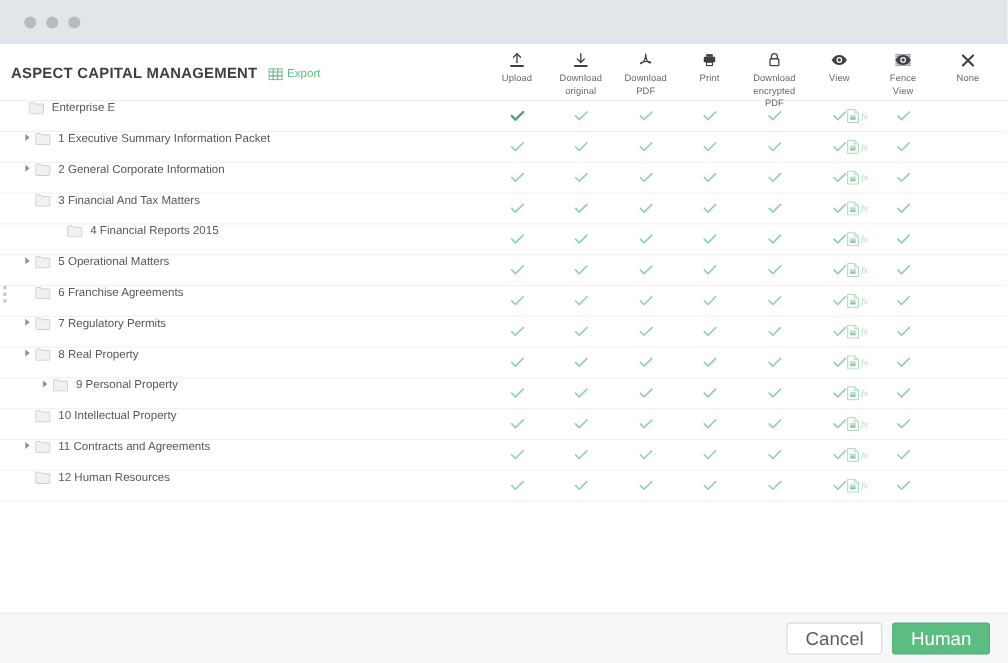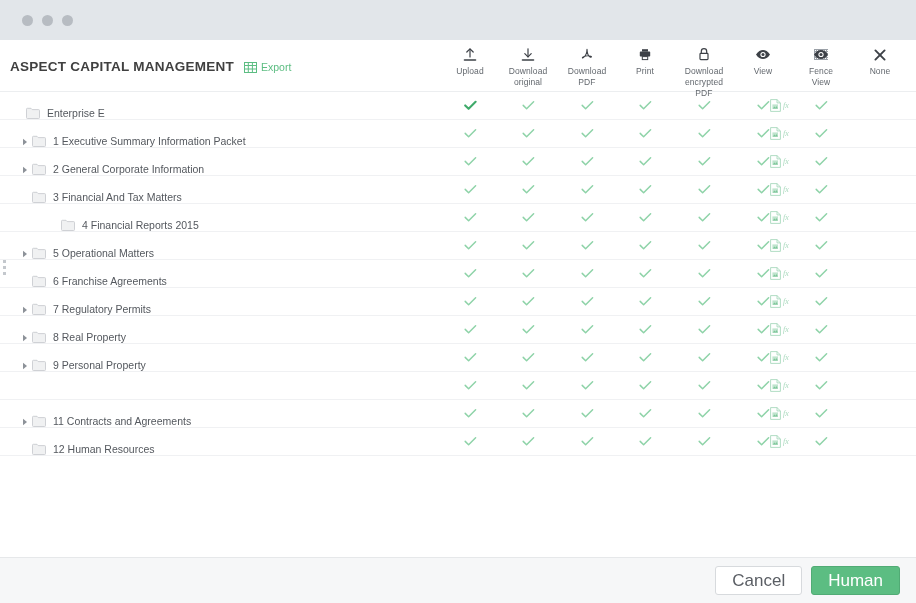--- a/index.html
+++ b/index.html
@@ -150,21 +150,21 @@
   .row {
     height: 28px;
     border-bottom: 1px solid #f0f1f3;
     display: flex;
     align-items: center;
     position: relative;
     box-sizing: border-box;
   }
   .row-name {
     display: flex;
-    align-items: flex-end;
+    align-items: flex-start;
     height: 100%;
   }
   .caret {
     width: 10px;
     height: 10px;
     display: flex;
     align-items: center;
     justify-content: center;
     margin-right: 2px;
     cursor: pointer;
@@ -895,77 +895,88 @@
               <svg class="mini-doc" viewBox="0 0 11 13">
                 <path d="M0.6 0.6 H7 L10.4 3.9 V12.4 H0.6 Z" fill="#ffffff" stroke="#a9d9bd" stroke-width="0.9"></path>
                 <path d="M7 0.6 V3.9 H10.4" fill="none" stroke="#a9d9bd" stroke-width="0.9"></path>
                 <rect x="2.4" y="5.4" width="5.6" height="4.6" fill="#bfe4cd"></rect>
                 <path d="M2.8 9.6 L4.4 7.4 L5.6 8.8 L6.8 7 L7.7 9.6 Z" fill="#7ec59a"></path>
               </svg>
               <span class="fx-ico">fx</span>
             </div>
           </div>
           <div class="row">
+            <div class="row-name" style="padding-left: 36px;">
+              <span class="caret">
+                <svg width="6" height="8" viewBox="0 0 6 8">
+                  <path d="M1 0.8 L5 4 L1 7.2 Z" fill="#8d9299"></path>
+                </svg>
+              </span>
+              <svg class="folder-ico" viewBox="0 0 14 12">
+                <path d="M0.5 2.2 a0.9 0.9 0 0 1 0.9-0.9 H5 l1.2 1.3 H12.6 a0.9 0.9 0 0 1 0.9 0.9 V10.6 a0.9 0.9 0 0 1 -0.9 0.9 H1.4 a0.9 0.9 0 0 1 -0.9 -0.9 Z" fill="#f0f1f2" stroke="#c9ccd0" stroke-width="0.9"></path>
+              </svg>
+              <span class="row-label">9 Personal Property</span>
+            </div>
+            <div class="check chk-light" style="left: 470px;">
+              <svg width="13" height="11" viewBox="0 0 13 11">
+                <path d="M1.2 5.4 L4.6 8.8 L11.6 1.8" fill="none" stroke="#8ed3a8" stroke-width="1.5" stroke-linecap="round" stroke-linejoin="round"></path>
+              </svg>
+            </div>
+            <div class="check chk-light" style="left: 528px;">
+              <svg width="13" height="11" viewBox="0 0 13 11">
+                <path d="M1.2 5.4 L4.6 8.8 L11.6 1.8" fill="none" stroke="#8ed3a8" stroke-width="1.5" stroke-linecap="round" stroke-linejoin="round"></path>
+              </svg>
+            </div>
+            <div class="check chk-light" style="left: 587px;">
+              <svg width="13" height="11" viewBox="0 0 13 11">
+                <path d="M1.2 5.4 L4.6 8.8 L11.6 1.8" fill="none" stroke="#8ed3a8" stroke-width="1.5" stroke-linecap="round" stroke-linejoin="round"></path>
+              </svg>
+            </div>
+            <div class="check chk-light" style="left: 645px;">
+              <svg width="13" height="11" viewBox="0 0 13 11">
+                <path d="M1.2 5.4 L4.6 8.8 L11.6 1.8" fill="none" stroke="#8ed3a8" stroke-width="1.5" stroke-linecap="round" stroke-linejoin="round"></path>
+              </svg>
+            </div>
+            <div class="check chk-light" style="left: 704px;">
+              <svg width="13" height="11" viewBox="0 0 13 11">
+                <path d="M1.2 5.4 L4.6 8.8 L11.6 1.8" fill="none" stroke="#8ed3a8" stroke-width="1.5" stroke-linecap="round" stroke-linejoin="round"></path>
+              </svg>
+            </div>
+            <div class="check chk-light" style="left: 763px;">
+              <svg width="13" height="11" viewBox="0 0 13 11">
+                <path d="M1.2 5.4 L4.6 8.8 L11.6 1.8" fill="none" stroke="#8ed3a8" stroke-width="1.5" stroke-linecap="round" stroke-linejoin="round"></path>
+              </svg>
+            </div>
+            <div class="check chk-light" style="left: 821px;">
+              <svg width="13" height="11" viewBox="0 0 13 11">
+                <path d="M1.2 5.4 L4.6 8.8 L11.6 1.8" fill="none" stroke="#8ed3a8" stroke-width="1.5" stroke-linecap="round" stroke-linejoin="round"></path>
+              </svg>
+            </div>
+            <div class="view-extra" style="left: 773px;">
+              <svg class="mini-doc" viewBox="0 0 11 13">
+                <path d="M0.6 0.6 H7 L10.4 3.9 V12.4 H0.6 Z" fill="#ffffff" stroke="#a9d9bd" stroke-width="0.9"></path>
+                <path d="M7 0.6 V3.9 H10.4" fill="none" stroke="#a9d9bd" stroke-width="0.9"></path>
+                <rect x="2.4" y="5.4" width="5.6" height="4.6" fill="#bfe4cd"></rect>
+                <path d="M2.8 9.6 L4.4 7.4 L5.6 8.8 L6.8 7 L7.7 9.6 Z" fill="#7ec59a"></path>
+              </svg>
+              <span class="fx-ico">fx</span>
+            </div>
+          </div>
+          <div class="row">
             <div class="row-name" style="padding-left: 20px;">
-              <span class="caret">
-                <svg width="6" height="8" viewBox="0 0 6 8">
-                  <path d="M1 0.8 L5 4 L1 7.2 Z" fill="#8d9299"></path>
-                </svg>
-              </span>
-              <svg class="folder-ico" viewBox="0 0 14 12">
-                <path d="M0.5 2.2 a0.9 0.9 0 0 1 0.9-0.9 H5 l1.2 1.3 H12.6 a0.9 0.9 0 0 1 0.9 0.9 V10.6 a0.9 0.9 0 0 1 -0.9 0.9 H1.4 a0.9 0.9 0 0 1 -0.9 -0.9 Z" fill="#f0f1f2" stroke="#c9ccd0" stroke-width="0.9"></path>
-              </svg>
-              <span class="row-label">9 Personal Property</span>
-            </div>
-            <div class="check chk-light" style="left: 470px;">
-              <svg width="13" height="11" viewBox="0 0 13 11">
-                <path d="M1.2 5.4 L4.6 8.8 L11.6 1.8" fill="none" stroke="#8ed3a8" stroke-width="1.5" stroke-linecap="round" stroke-linejoin="round"></path>
-              </svg>
-            </div>
-            <div class="check chk-light" style="left: 528px;">
-              <svg width="13" height="11" viewBox="0 0 13 11">
-                <path d="M1.2 5.4 L4.6 8.8 L11.6 1.8" fill="none" stroke="#8ed3a8" stroke-width="1.5" stroke-linecap="round" stroke-linejoin="round"></path>
-              </svg>
-            </div>
-            <div class="check chk-light" style="left: 587px;">
-              <svg width="13" height="11" viewBox="0 0 13 11">
-                <path d="M1.2 5.4 L4.6 8.8 L11.6 1.8" fill="none" stroke="#8ed3a8" stroke-width="1.5" stroke-linecap="round" stroke-linejoin="round"></path>
-              </svg>
-            </div>
-            <div class="check chk-light" style="left: 645px;">
-              <svg width="13" height="11" viewBox="0 0 13 11">
-                <path d="M1.2 5.4 L4.6 8.8 L11.6 1.8" fill="none" stroke="#8ed3a8" stroke-width="1.5" stroke-linecap="round" stroke-linejoin="round"></path>
-              </svg>
-            </div>
-            <div class="check chk-light" style="left: 704px;">
-              <svg width="13" height="11" viewBox="0 0 13 11">
-                <path d="M1.2 5.4 L4.6 8.8 L11.6 1.8" fill="none" stroke="#8ed3a8" stroke-width="1.5" stroke-linecap="round" stroke-linejoin="round"></path>
-              </svg>
-            </div>
-            <div class="check chk-light" style="left: 763px;">
-              <svg width="13" height="11" viewBox="0 0 13 11">
-                <path d="M1.2 5.4 L4.6 8.8 L11.6 1.8" fill="none" stroke="#8ed3a8" stroke-width="1.5" stroke-linecap="round" stroke-linejoin="round"></path>
-              </svg>
-            </div>
-            <div class="check chk-light" style="left: 821px;">
-              <svg width="13" height="11" viewBox="0 0 13 11">
-                <path d="M1.2 5.4 L4.6 8.8 L11.6 1.8" fill="none" stroke="#8ed3a8" stroke-width="1.5" stroke-linecap="round" stroke-linejoin="round"></path>
-              </svg>
-            </div>
-            <div class="view-extra" style="left: 773px;">
-              <svg class="mini-doc" viewBox="0 0 11 13">
-                <path d="M0.6 0.6 H7 L10.4 3.9 V12.4 H0.6 Z" fill="#ffffff" stroke="#a9d9bd" stroke-width="0.9"></path>
-                <path d="M7 0.6 V3.9 H10.4" fill="none" stroke="#a9d9bd" stroke-width="0.9"></path>
-                <rect x="2.4" y="5.4" width="5.6" height="4.6" fill="#bfe4cd"></rect>
-                <path d="M2.8 9.6 L4.4 7.4 L5.6 8.8 L6.8 7 L7.7 9.6 Z" fill="#7ec59a"></path>
-              </svg>
-              <span class="fx-ico">fx</span>
-            </div>
-          </div>
-          <div class="row">
+              <span class="caret empty">
+                <svg width="6" height="8" viewBox="0 0 6 8">
+                  <path d="M1 0.8 L5 4 L1 7.2 Z" fill="#8d9299"></path>
+                </svg>
+              </span>
+              <svg class="folder-ico" viewBox="0 0 14 12">
+                <path d="M0.5 2.2 a0.9 0.9 0 0 1 0.9-0.9 H5 l1.2 1.3 H12.6 a0.9 0.9 0 0 1 0.9 0.9 V10.6 a0.9 0.9 0 0 1 -0.9 0.9 H1.4 a0.9 0.9 0 0 1 -0.9 -0.9 Z" fill="#f0f1f2" stroke="#c9ccd0" stroke-width="0.9"></path>
+              </svg>
+              <span class="row-label">10 Intellectual Property</span>
+            </div>
             <div class="check chk-light" style="left: 470px;">
               <svg width="13" height="11" viewBox="0 0 13 11">
                 <path d="M1.2 5.4 L4.6 8.8 L11.6 1.8" fill="none" stroke="#8ed3a8" stroke-width="1.5" stroke-linecap="round" stroke-linejoin="round"></path>
               </svg>
             </div>
             <div class="check chk-light" style="left: 528px;">
               <svg width="13" height="11" viewBox="0 0 13 11">
                 <path d="M1.2 5.4 L4.6 8.8 L11.6 1.8" fill="none" stroke="#8ed3a8" stroke-width="1.5" stroke-linecap="round" stroke-linejoin="round"></path>
               </svg>
             </div>

